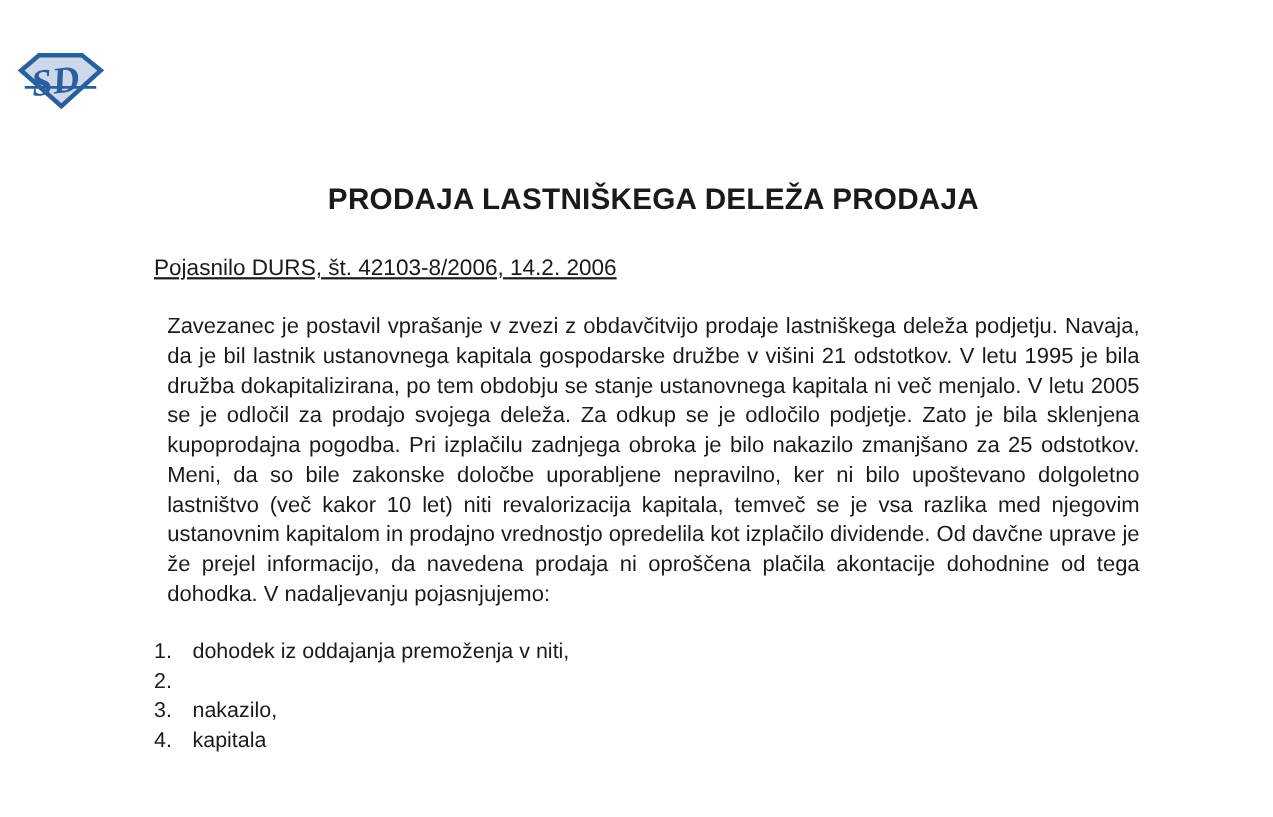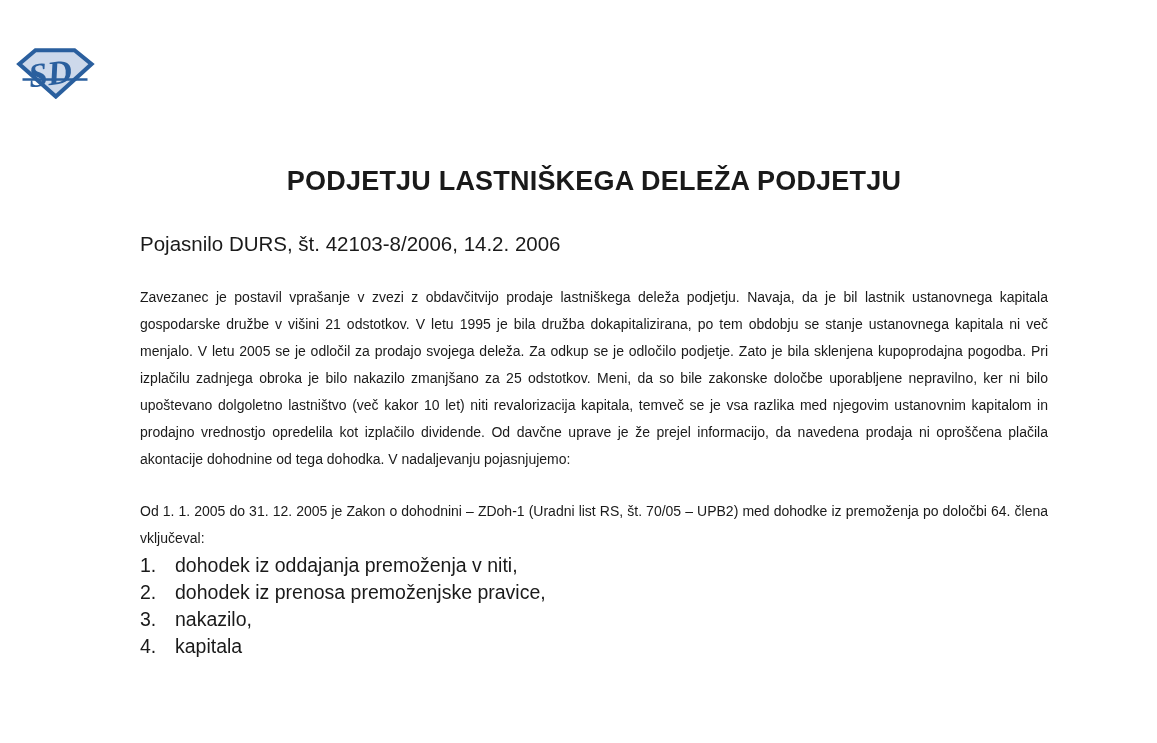--- a/index.html
+++ b/index.html
@@ -36,24 +36,25 @@
     line-height: 29px;
     font-weight: bold;
     text-align: center;
     letter-spacing: 0.2px;
     white-space: nowrap;
   }
   .ref-line {
     margin: 0 0 28px 0;
     font-size: 20.5px;
     line-height: 24px;
+    text-decoration: underline;
   }
   .body-par {
-    margin: 0;
-    font-size: 14px;
+    margin: 12px;
+    font-size: 20px;
     line-height: 27px;
     text-align: justify;
   }
   .par-gap {
     margin-bottom: 25px;
   }
   .num-list {
     margin: 0;
     padding: 0;
     list-style: none;
@@ -76,36 +77,34 @@
   <div class="logo">
     <svg viewBox="0 0 100 64" width="82" height="52">
       <path d="M 6 21 L 26 4 L 74 4 L 95 21 L 51 61 Z" fill="#cdd9eb" stroke="#2a5f9e" stroke-width="5" stroke-linejoin="miter"></path>
       <line x1="10" y1="40" x2="90" y2="40" stroke="#2a5f9e" stroke-width="3"></line>
       <text x="17" y="46" transform="rotate(-7 50 30)" font-family="Liberation Serif, serif" font-style="italic" font-weight="bold" font-size="42" fill="#2a5f9e">SD</text>
     </svg>
   </div>
 
   <div class="content">
 
-    <h1 class="doc-title">PODJETJU LASTNIŠKEGA DELEŽA PODJETJU</h1>
+    <h1 class="doc-title">PRODAJA LASTNIŠKEGA DELEŽA PRODAJA</h1>
 
     <p class="ref-line">Pojasnilo DURS, št. 42103-8/2006, 14.2. 2006</p>
 
     <p class="body-par par-gap">Zavezanec je postavil vprašanje v zvezi z obdavčitvijo prodaje lastniškega deleža podjetju. Navaja, da je bil lastnik ustanovnega kapitala gospodarske družbe v višini 21 odstotkov. V letu 1995 je bila družba dokapitalizirana, po tem obdobju se stanje ustanovnega kapitala ni več menjalo. V letu 2005 se je odločil za prodajo svojega deleža. Za odkup se je odločilo podjetje. Zato je bila sklenjena kupoprodajna pogodba. Pri izplačilu zadnjega obroka je bilo nakazilo zmanjšano za 25 odstotkov. Meni, da so bile zakonske določbe uporabljene nepravilno, ker ni bilo upoštevano dolgoletno lastništvo (več kakor 10 let) niti revalorizacija kapitala, temveč se je vsa razlika med njegovim ustanovnim kapitalom in prodajno vrednostjo opredelila kot izplačilo dividende. Od davčne uprave je že prejel informacijo, da navedena prodaja ni oproščena plačila akontacije dohodnine od tega dohodka. V nadaljevanju pojasnjujemo:</p>
 
-    <p class="body-par">Od 1. 1. 2005 do 31. 12. 2005 je Zakon o dohodnini – ZDoh-1 (Uradni list RS, št. 70/05 – UPB2) med dohodke iz premoženja po določbi 64. člena vključeval:</p>
 
     <div class="num-list">
       <div class="row">
         <span class="num">1.</span>
         <span>dohodek iz oddajanja premoženja v niti,</span>
       </div>
       <div class="row">
         <span class="num">2.</span>
-        <span>dohodek iz prenosa premoženjske pravice,</span>
       </div>
       <div class="row">
         <span class="num">3.</span>
         <span>nakazilo,</span>
       </div>
       <div class="row">
         <span class="num">4.</span>
         <span>kapitala</span>
       </div>
     </div>

